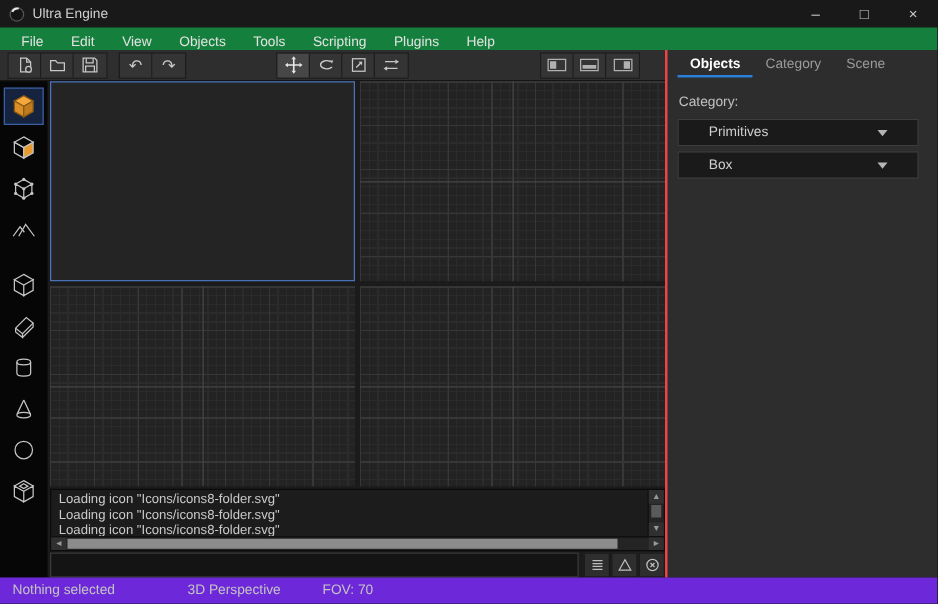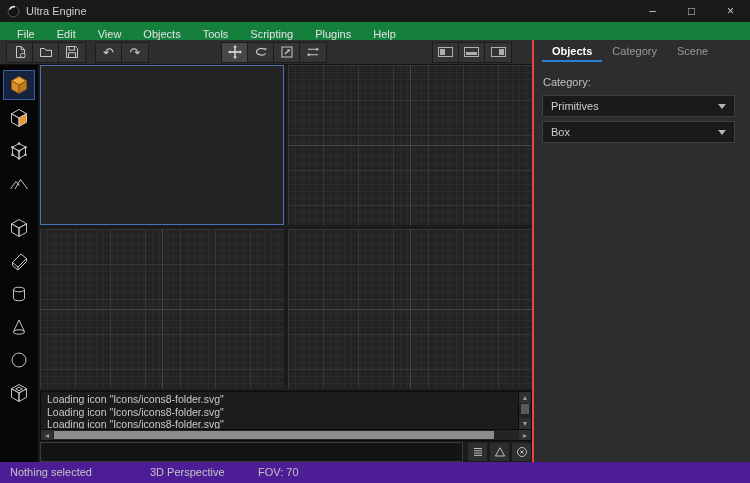--- a/index.html
+++ b/index.html
@@ -86,27 +86,27 @@
 
   
   .right-panel { flex:1; background:#2d2d2d; border-left:2px solid #ef4444; display:flex; flex-direction:column; }
   .tabs { height:22px; flex:none; display:flex; align-items:flex-end; padding-left:8px; }
   .tab { padding:3px 10px 5px; font-size:11px; color:#9a9a9a; position:relative; }
   .tab.active { color:#ffffff; font-weight:bold; }
   .tab.active::after { content:""; position:absolute; left:0; right:0; bottom:0; height:2px; background:#2a7fd6; }
   .panel-body { padding:8px 15px 0 8px; }
   .field-label { display:block; font-size:11px; color:#c0c0c0; margin:6px 0 7px 1px; }
   .dropdown { height:22px; background:#1a1a1a; border:1px solid #3e3e3e; display:flex;
-    align-items:center; justify-content:space-between; padding:0 8px; margin-bottom:4px; }
+    align-items:center; justify-content:space-between; padding:0 24px; margin-bottom:4px; }
   .dropdown .value { font-size:11px; color:#cfcfcf; }
   .caret { width:0; height:0; border-left:4px solid transparent; border-right:4px solid transparent;
     border-top:5px solid #b5b5b5; }
 
   
-  .statusbar { height:21px; flex:none; background:#4c1d95; position:relative; }
+  .statusbar { height:21px; flex:none; background:#6d28d9; position:relative; }
   .status-item { position:absolute; top:4px; font-size:11px; color:#c4c4c4; }
   .st-sel { left:10px; } .st-view { left:150px; } .st-fov { left:258px; }
 
   svg { display:block; }
 </style>
 </head>
 <body>
 
 <div class="window">
 

